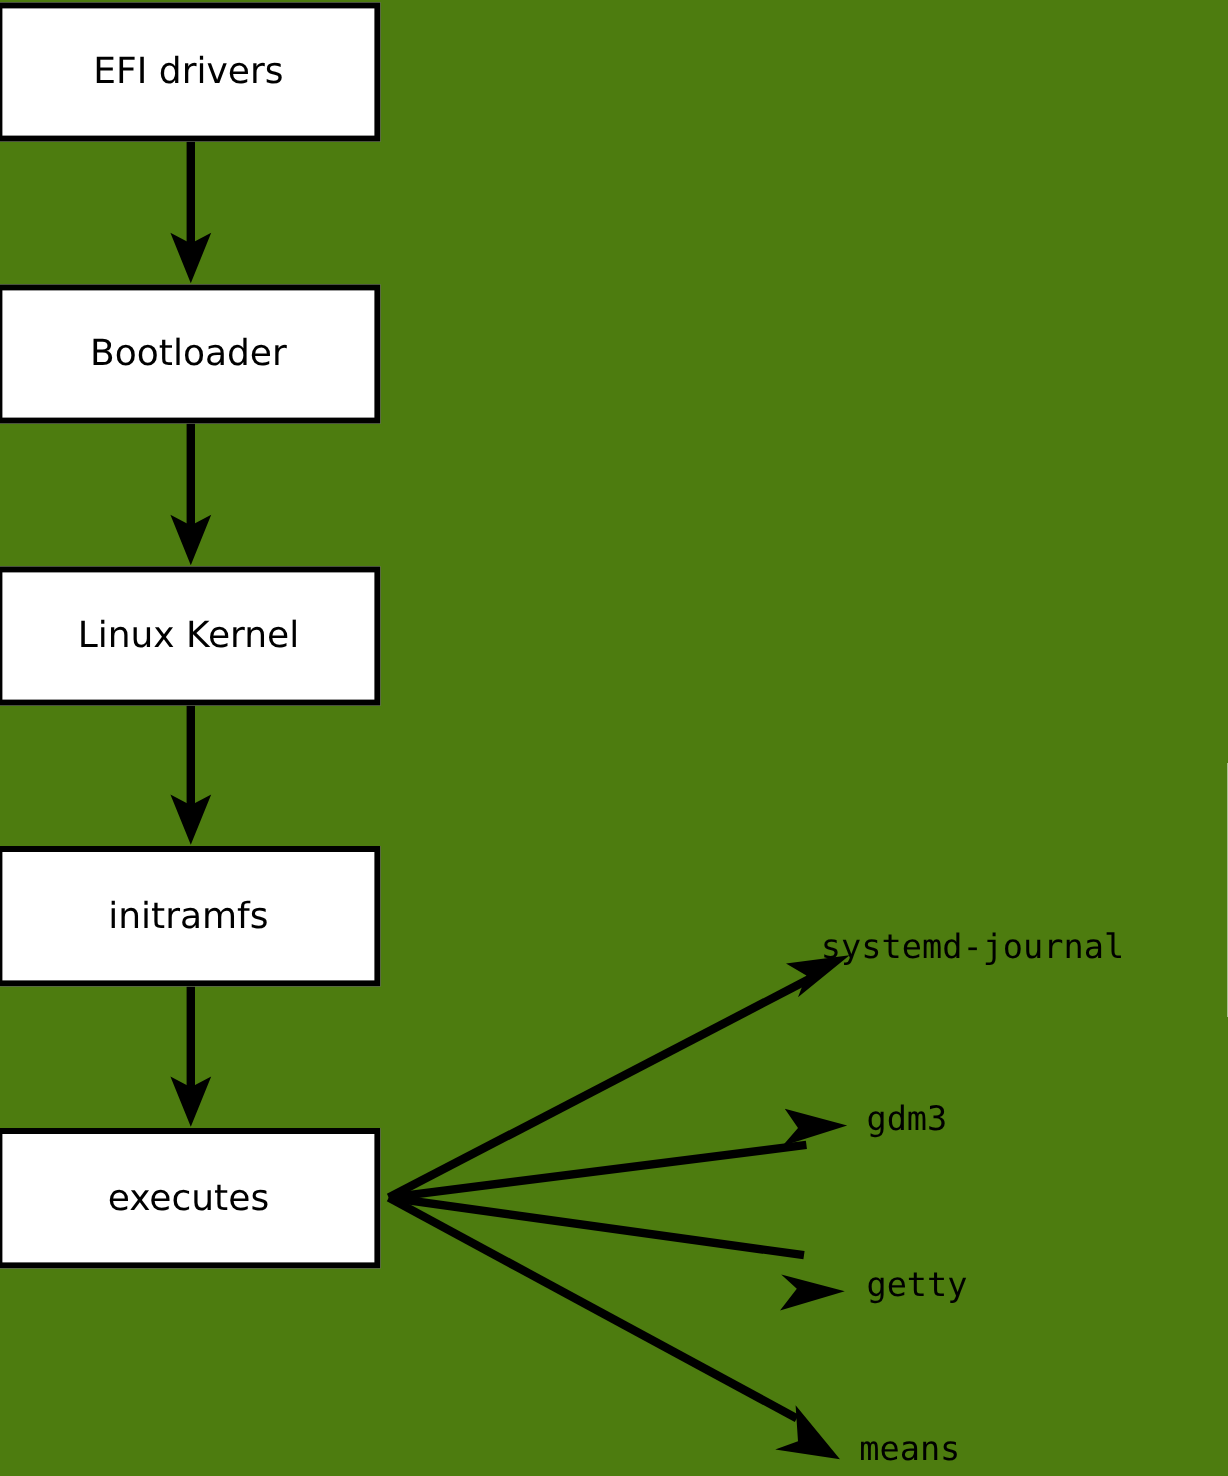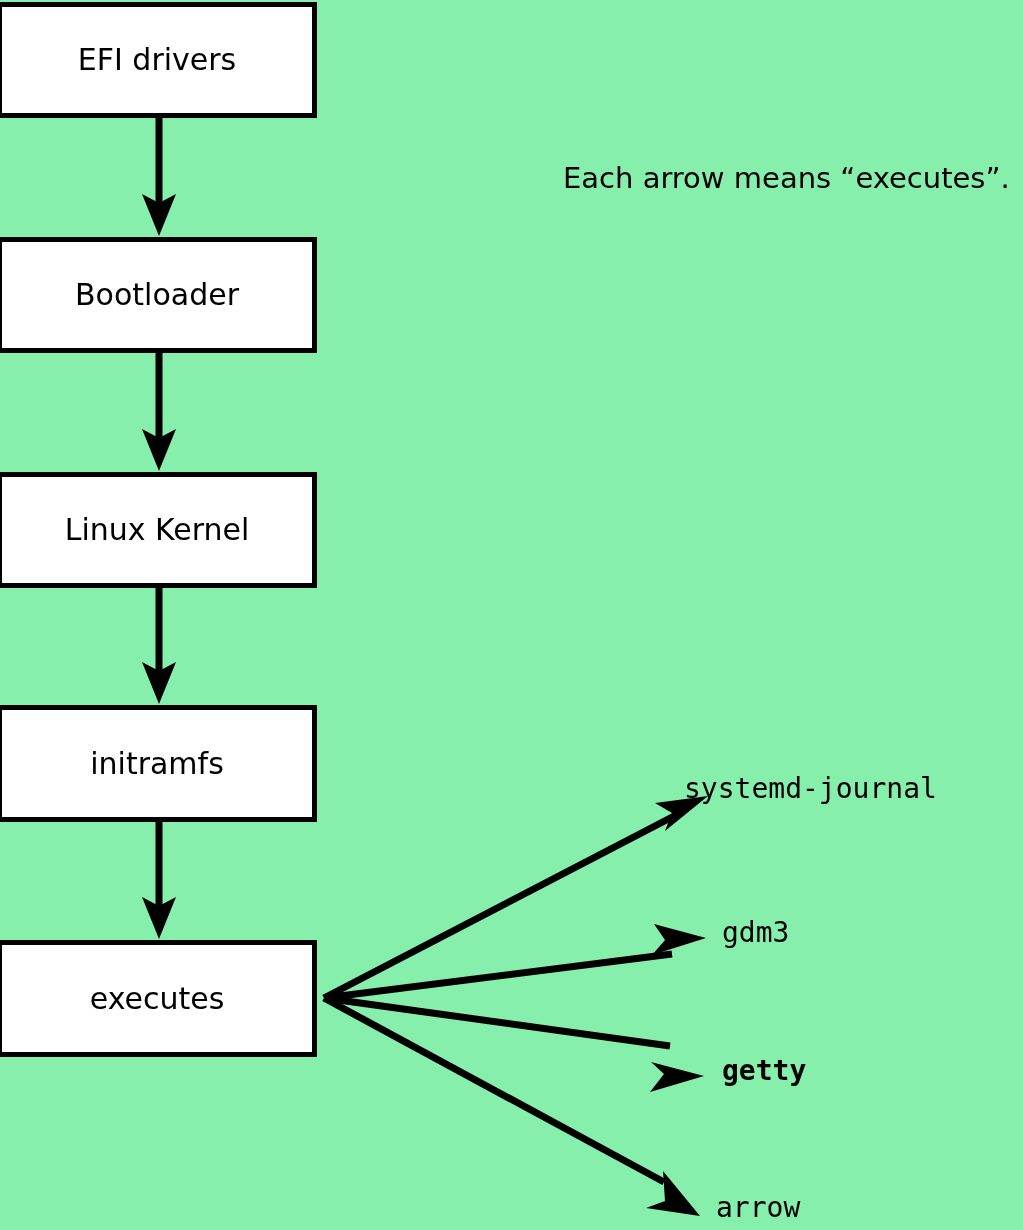--- a/index.html
+++ b/index.html
@@ -5,21 +5,21 @@
 <style>
   html, body {
     margin: 0;
     padding: 0;
     background: #ffffff;
   }
   #canvas {
     position: relative;
     width: 1023px;
     height: 1230px;
-    background: #86efac;
+    background: #4d7c0f;
     overflow: hidden;
     font-family: "DejaVu Sans", "Liberation Sans", sans-serif;
   }
   #svg-layer {
     position: absolute;
     left: 0;
     top: 0;
     width: 1023px;
     height: 1230px;
   }
@@ -115,19 +115,18 @@
   </div>
 
   <div class="stage-box" style="left:-3px; top:940px; width:320px; height:117px;">
     <span class="stage-label">executes</span>
   </div>
 
   <div class="service-label" style="left:684px; top:775px;">systemd-journal</div>
 
   <div class="service-label" style="left:722px; top:919px;">gdm3</div>
 
-  <div class="service-label" style="left:722px; top:1057px;font-weight:bold;">getty</div>
+  <div class="service-label" style="left:722px; top:1057px;">getty</div>
 
-  <div class="service-label" style="left:716px; top:1194px;">arrow</div>
+  <div class="service-label" style="left:716px; top:1194px;">means</div>
 
-  <div class="legend-note" style="left:563px; top:164px;">Each arrow means “executes”.</div>
 
 </div>
 
 </body></html>

